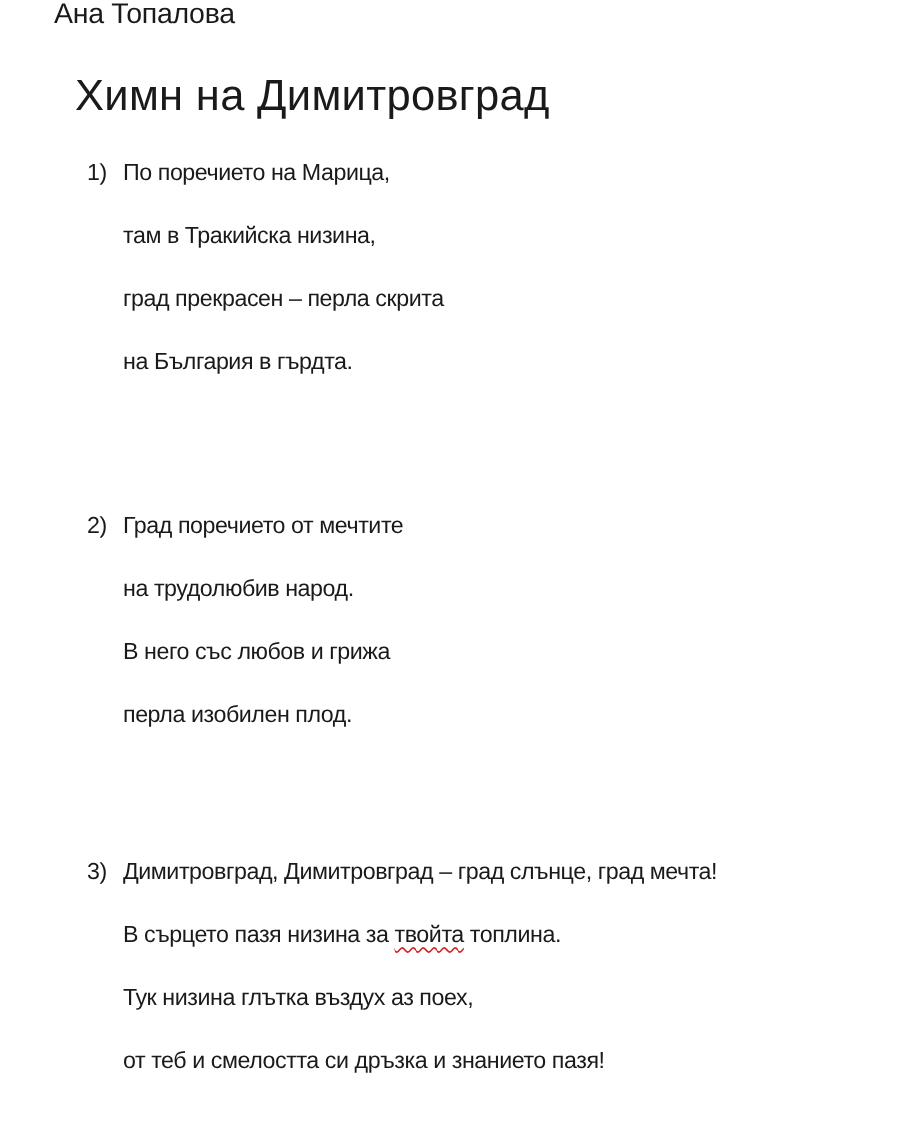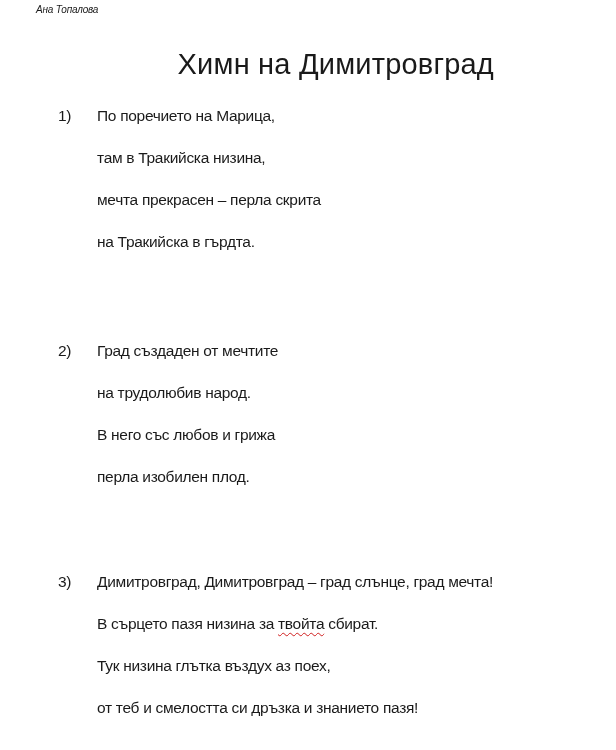--- a/index.html
+++ b/index.html
@@ -12,31 +12,30 @@
       height: 750px;
       position: relative;
       overflow: hidden;
       font-family: "Liberation Sans", "DejaVu Sans", sans-serif;
       color: #1a1a1a;
     }
     .author {
       position: absolute;
       left: 36px;
       top: 0px;
-      font-size: 10px;
+      font-size: 19px;
       line-height: 20px;
       letter-spacing: -0.2px;
-      font-style: italic;
     }
     .title {
       position: absolute;
       left: 0;
       width: 494px;
       top: 44px;
-      text-align: right;
+      text-align: left;
       font-size: 29px;
       line-height: 40px;
       letter-spacing: 0.2px;
       padding-left: 50px;
       box-sizing: border-box;
     }
     .stanza {
       position: absolute;
       left: 58px;
     }
@@ -50,21 +49,20 @@
     }
     .num {
       position: absolute;
       left: 0;
       top: 0;
     }
     .text {
       position: absolute;
       left: 24px;
       top: 0;
-      margin-left: 15px;
     }
     .spell {
       text-decoration: underline wavy #d02020;
       text-decoration-thickness: 1px;
       text-underline-offset: 3px;
       text-align: center;
     }
     #stanza-1 { top: 105px; }
     #stanza-2 { top: 340px; }
     #stanza-3 { top: 571px; }
@@ -78,50 +76,50 @@
 
 <div class="stanza" id="stanza-1">
   <div class="line">
     <span class="num">1)</span>
     <span class="text">По поречието на Марица,</span>
   </div>
   <div class="line">
     <span class="text">там в Тракийска низина,</span>
   </div>
   <div class="line">
-    <span class="text">мечта прекрасен – перла скрита</span>
+    <span class="text">град прекрасен – перла скрита</span>
   </div>
   <div class="line">
-    <span class="text">на Тракийска в гърдта.</span>
+    <span class="text">на България в гърдта.</span>
   </div>
 </div>
 
 <div class="stanza" id="stanza-2">
   <div class="line">
     <span class="num">2)</span>
-    <span class="text">Град създаден от мечтите</span>
+    <span class="text">Град поречието от мечтите</span>
   </div>
   <div class="line">
     <span class="text">на трудолюбив народ.</span>
   </div>
   <div class="line">
     <span class="text">В него със любов и грижа</span>
   </div>
   <div class="line">
     <span class="text">перла изобилен плод.</span>
   </div>
 </div>
 
 <div class="stanza" id="stanza-3">
   <div class="line">
     <span class="num">3)</span>
     <span class="text">Димитровград, Димитровград – град слънце, град мечта!</span>
   </div>
   <div class="line">
-    <span class="text"><span>В сърцето пазя низина за </span><span class="spell">твойта</span><span> сбират.</span></span>
+    <span class="text"><span>В сърцето пазя низина за </span><span class="spell">твойта</span><span> топлина.</span></span>
   </div>
   <div class="line">
     <span class="text">Тук низина глътка въздух аз поех,</span>
   </div>
   <div class="line">
     <span class="text">от теб и смелостта си дръзка и знанието пазя!</span>
   </div>
 </div>
 
 </body></html>

